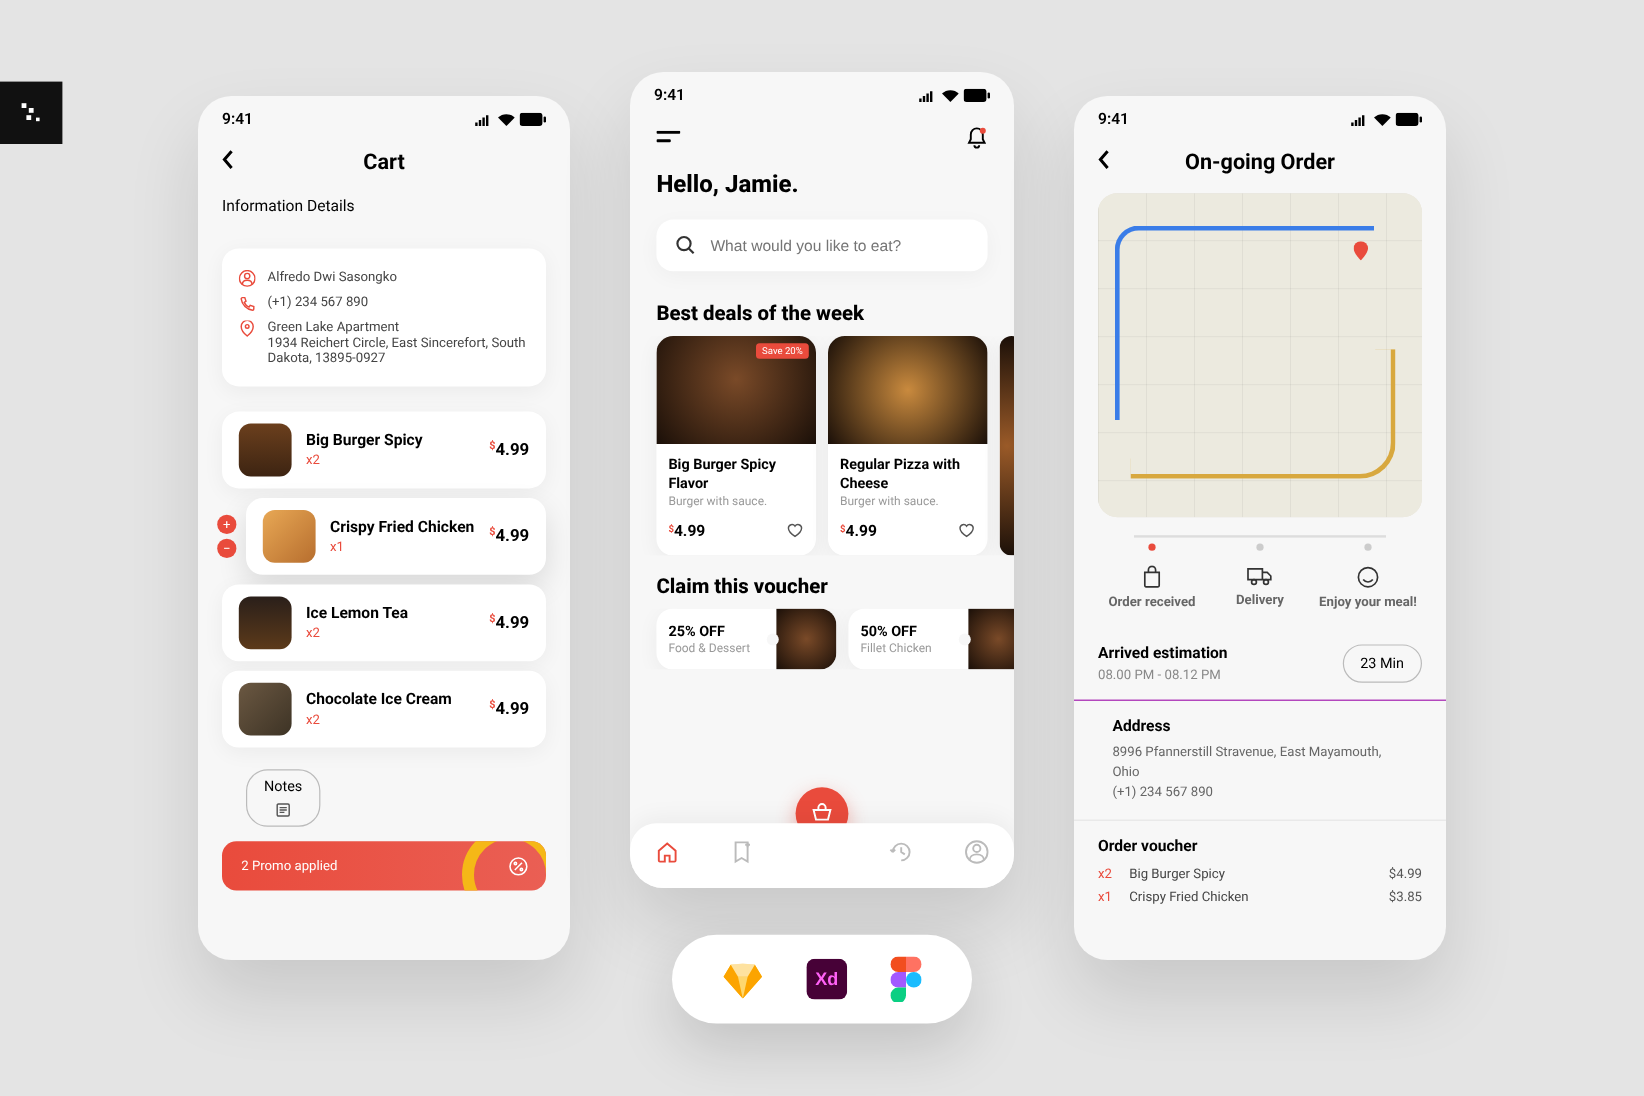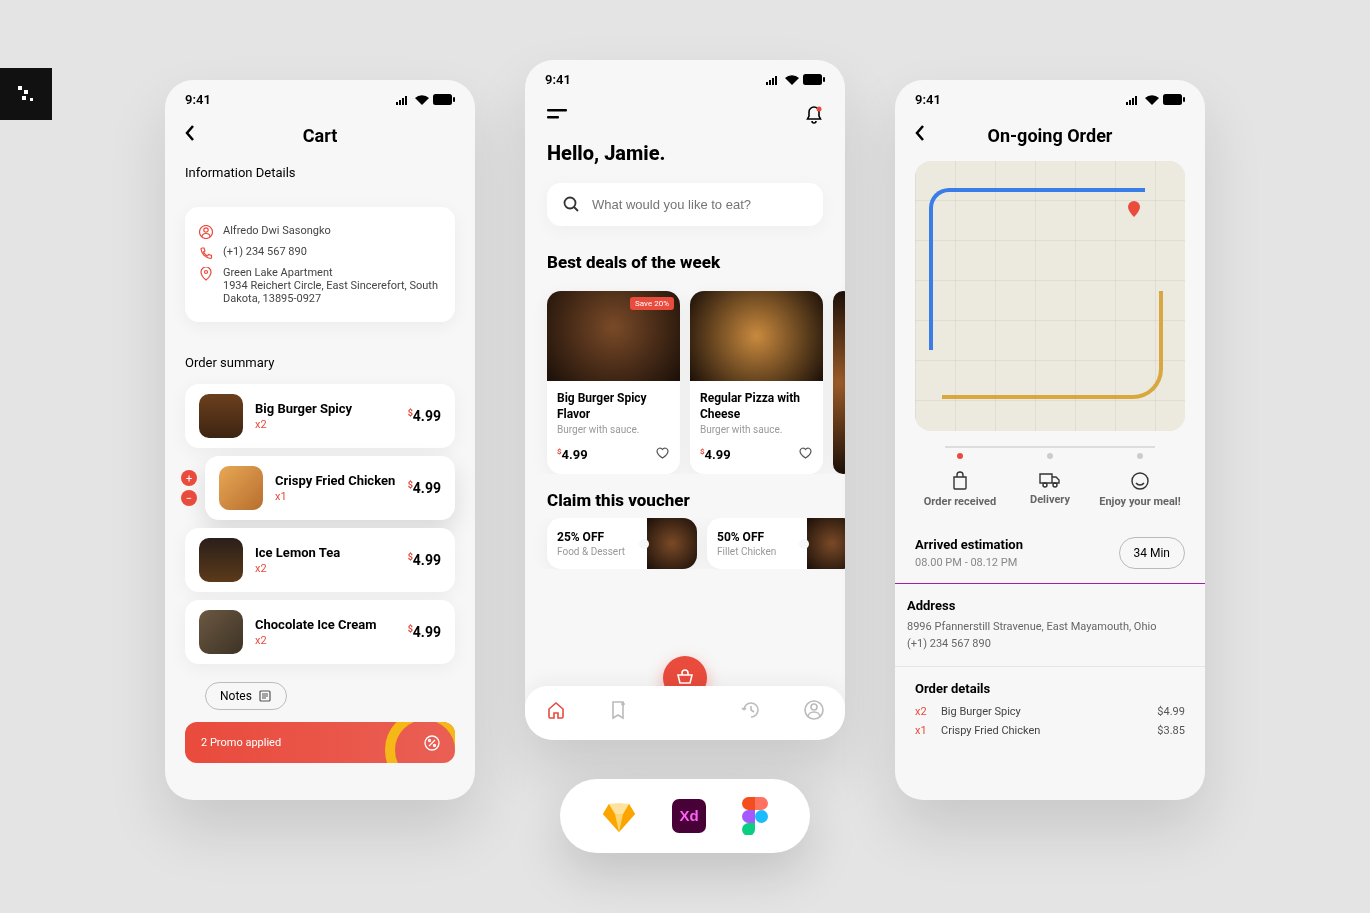--- a/index.html
+++ b/index.html
@@ -103,20 +103,21 @@
   .notes-btn {
     margin: 10px 20px 8px;
     border: 1px solid #bbb;
     border-radius: 18px;
     padding: 6px 14px;
     font-size: 12px;
     display: inline-flex;
     align-items: center;
     gap: 6px;
     cursor: pointer;
+    flex-direction: column;
   }
   .promo-bar {
     margin: 4px 20px;
     background: linear-gradient(90deg,#e94b3c,#ea5f54);
     color: #fff;
     border-radius: 12px;
     padding: 14px 16px;
     font-size: 11px;
     position: relative;
     overflow: hidden;
@@ -147,21 +148,21 @@
   .chip {
     border: 1px solid #ccc; border-radius: 16px;
     padding: 5px 14px; font-size: 12px; cursor: pointer;
     white-space: nowrap;
   }
   .chip.active { border-color: #e94b3c; color: #e94b3c; }
   .sec-head { font-size: 17px; font-weight: 800; padding: 16px 22px 8px; }
   .deals { display:flex; gap: 10px; padding: 0 22px; overflow:hidden;}
   .deal-card {
     background: #fff; border-radius: 14px; width: 133px; min-width:133px;
-    box-shadow: 0 4px 18px rgba(0,0,0,0.05); overflow: hidden; margin-top: 11px;
+    box-shadow: 0 4px 18px rgba(0,0,0,0.05); overflow: hidden;
   }
   .deal-img { height: 90px; position: relative; }
   .deal-img.burger { background: radial-gradient(circle at 50% 40%, #7a4a28, #1a0f08); }
   .deal-img.pizza { background: radial-gradient(circle at 50% 50%, #c98a3e, #1a0f08); }
   .deal-img.other { background: radial-gradient(circle at 30% 50%, #9a5a28, #1a0f08); }
   .save-badge { position:absolute; top:6px; right:6px; background:#e94b3c; color:#fff; font-size:8px; padding:2px 5px; border-radius:3px;}
   .deal-body { padding: 10px; }
   .deal-name { font-size: 12px; font-weight: 700; line-height:1.3; }
   .deal-desc { font-size: 10px; color: #999; margin-top:2px; }
   .deal-foot { display:flex; justify-content:space-between; align-items:center; margin-top:10px;}
@@ -215,21 +216,21 @@
   .steps { display:flex; justify-content:space-around; padding: 14px 20px; position:relative;}
   .steps::before{ content:''; position:absolute; top:7px; left:50px; right:50px; height:2px; background:#ddd;}
   .step { text-align:center; flex:1;}
   .step-dot { width:6px; height:6px; background:#ccc; border-radius:50%; margin:0 auto 12px; position:relative; z-index:1;}
   .step.active .step-dot { background:#e94b3c;}
   .step-label { font-size:11px; color:#666; line-height:1.3;font-weight:bold;}
   .eta-row { display:flex; justify-content:space-between; align-items:center; padding: 14px 20px; border-bottom:1px solid #a21caf;}
   .eta-label { font-size:13px; font-weight:700;}
   .eta-time { font-size:11px; color:#888; margin-top:4px;}
   .eta-badge { border:1px solid #bbb; border-radius:18px; padding:8px 14px; font-size:12px;}
-  .addr-block { padding: 14px 12px; border-bottom:1px solid #e5e5e5;}
+  .addr-block { padding: 14px 32px; border-bottom:1px solid #e5e5e5;}
   .addr-label { font-size:13px; font-weight:700; margin-bottom:6px;}
   .addr-text { font-size:11px; color:#666; line-height:1.5;}
   .od-block { padding: 14px 20px;}
   .od-row { display:flex; align-items:center; font-size:11px; color:#444; padding:3px 0;}
   .od-qty { color:#e94b3c; width:26px;}
   .od-name { flex:1;}
   .od-price { color:#555;}
   
   .logo-badge { position:absolute; top:68px; left:0; width:52px; height:52px; background:#111; display:flex; align-items:center; justify-content:center;}
   
@@ -294,21 +295,20 @@
         </div>
       <div class="info-row">
           <svg width="14" height="14" viewBox="0 0 14 14" fill="none" stroke="#e94b3c" stroke-width="1.2">
             <path d="M7 13s5-4 5-8a5 5 0 00-10 0c0 4 5 8 5 8z"></path>
             <circle cx="7" cy="5" r="1.5"></circle>
           </svg>
           <span style="white-space:pre-line;">Green Lake Apartment
 1934 Reichert Circle, East Sincerefort, South Dakota, 13895-0927</span>
         </div>
     </div>
-    <div class="section-title">Order summary</div>
 
     <div class="order-item">
       <div class="thumb burger"></div>
       <div class="order-item-body">
         <div class="order-item-name">Big Burger Spicy</div>
         <div class="order-item-qty">x2</div>
       </div>
       <div class="order-item-price"><span class="cur">$</span><span>4.99</span></div>
     </div>
 
@@ -528,29 +528,29 @@
             <path d="M6 12a5 5 0 008 0M7 8h.01M13 8h.01"></path>
           </svg>
         <div class="step-label">Enjoy your meal!</div>
       </div>
     </div>
     <div class="eta-row">
       <div>
         <div class="eta-label">Arrived estimation</div>
         <div class="eta-time">08.00 PM - 08.12 PM</div>
       </div>
-      <div class="eta-badge">34 Min</div>
+      <div class="eta-badge">23 Min</div>
     </div>
     <div class="addr-block">
       <div class="addr-label">Address</div>
       <div class="addr-text">8996 Pfannerstill Stravenue, East Mayamouth, Ohio</div>
       <div class="addr-text">(+1) 234 567 890</div>
     </div>
     <div class="od-block">
-      <div class="addr-label">Order details</div>
+      <div class="addr-label">Order voucher</div>
       <div class="od-row">
         <span class="od-qty">x2</span>
         <span class="od-name">Big Burger Spicy</span>
         <span class="od-price">$4.99</span>
       </div>
       <div class="od-row">
         <span class="od-qty">x1</span>
         <span class="od-name">Crispy Fried Chicken</span>
         <span class="od-price">$3.85</span>
       </div>

